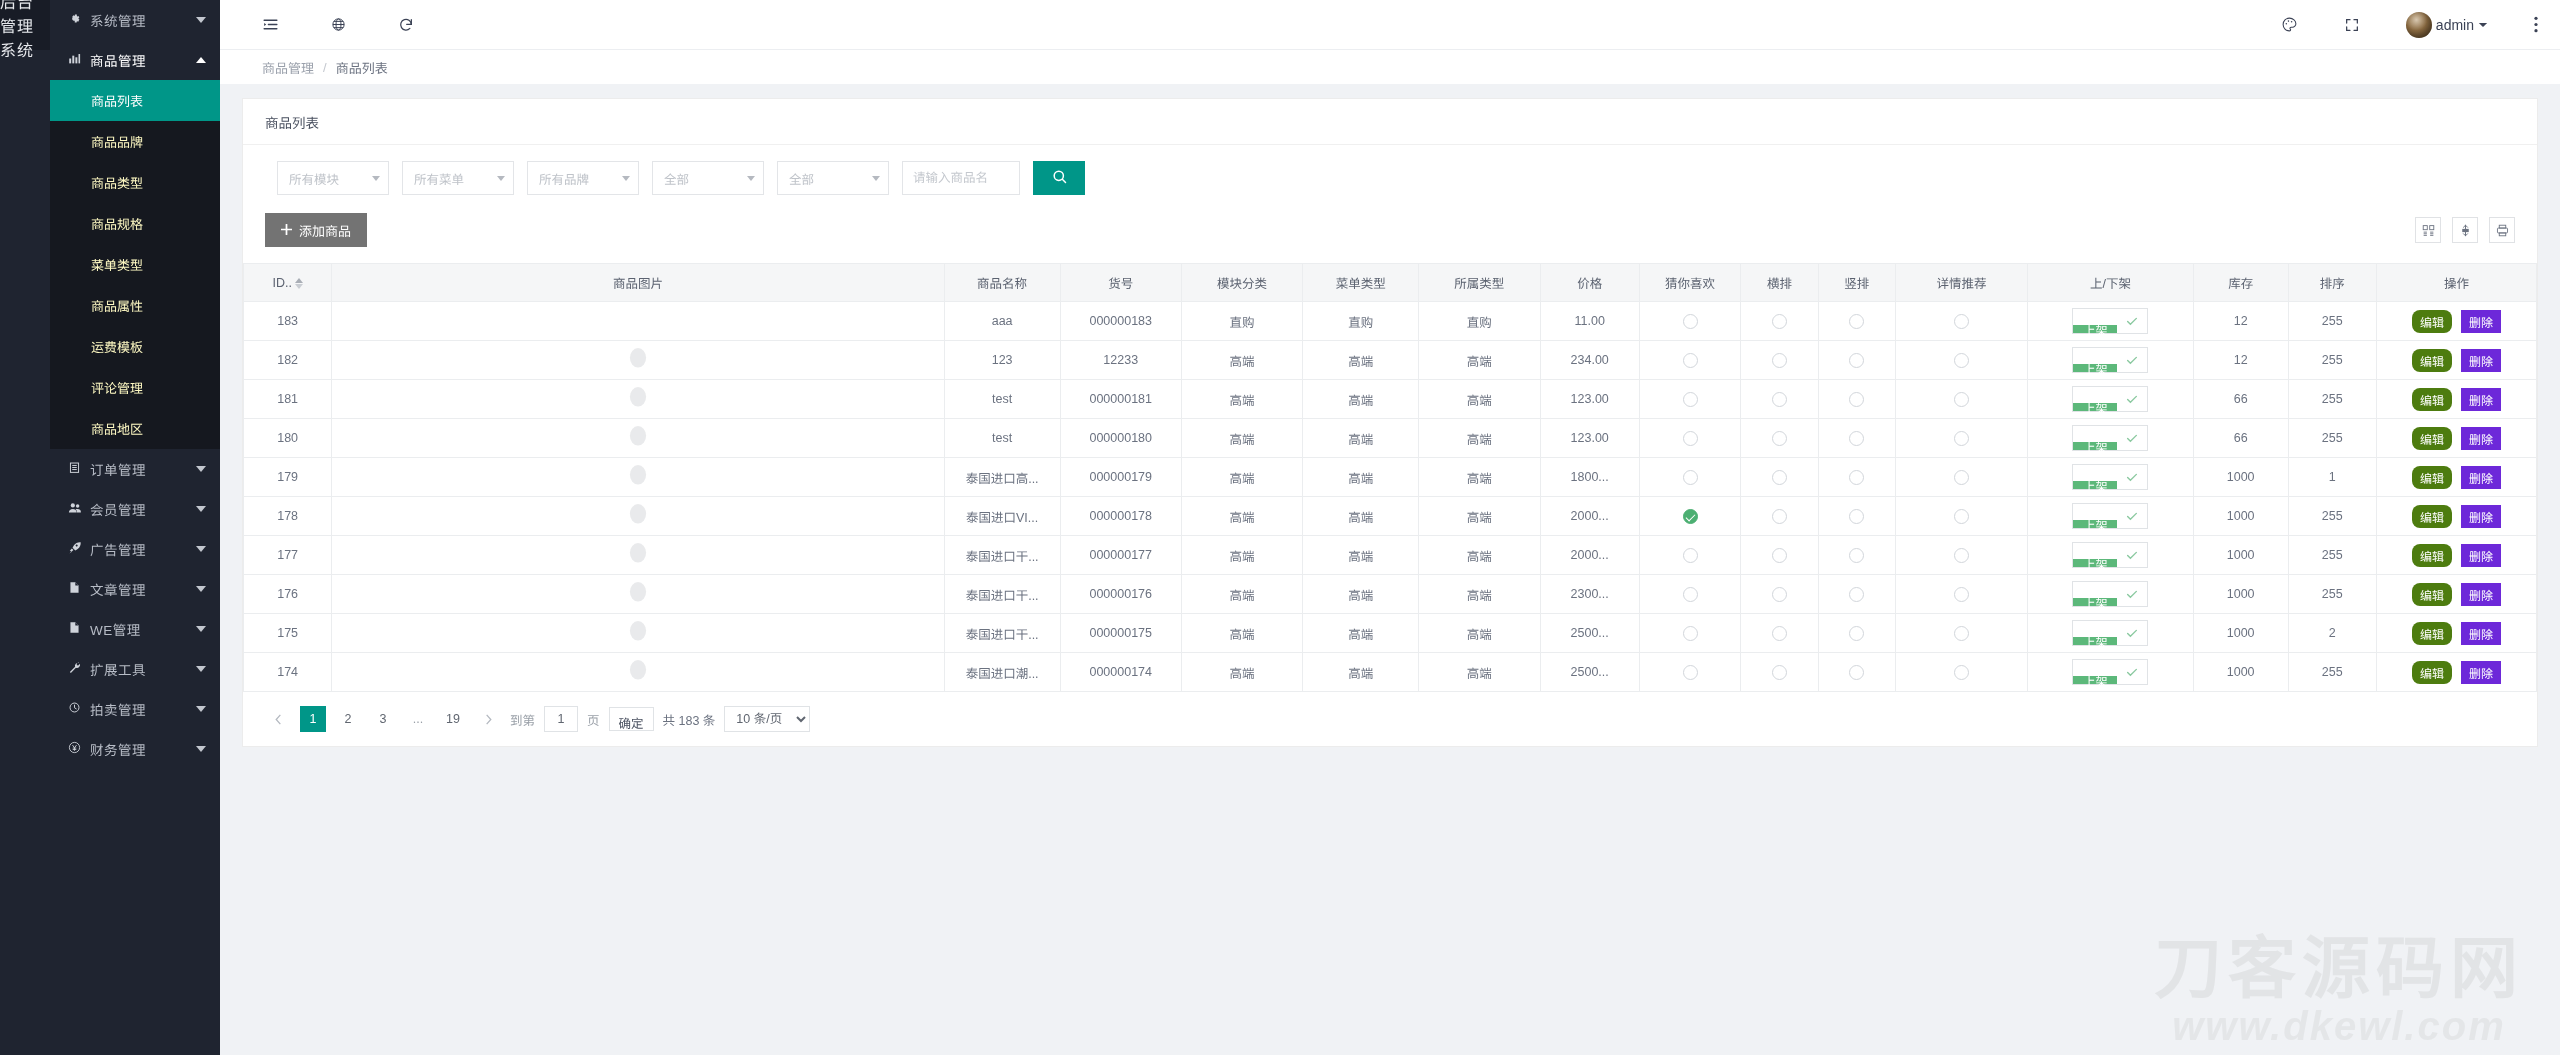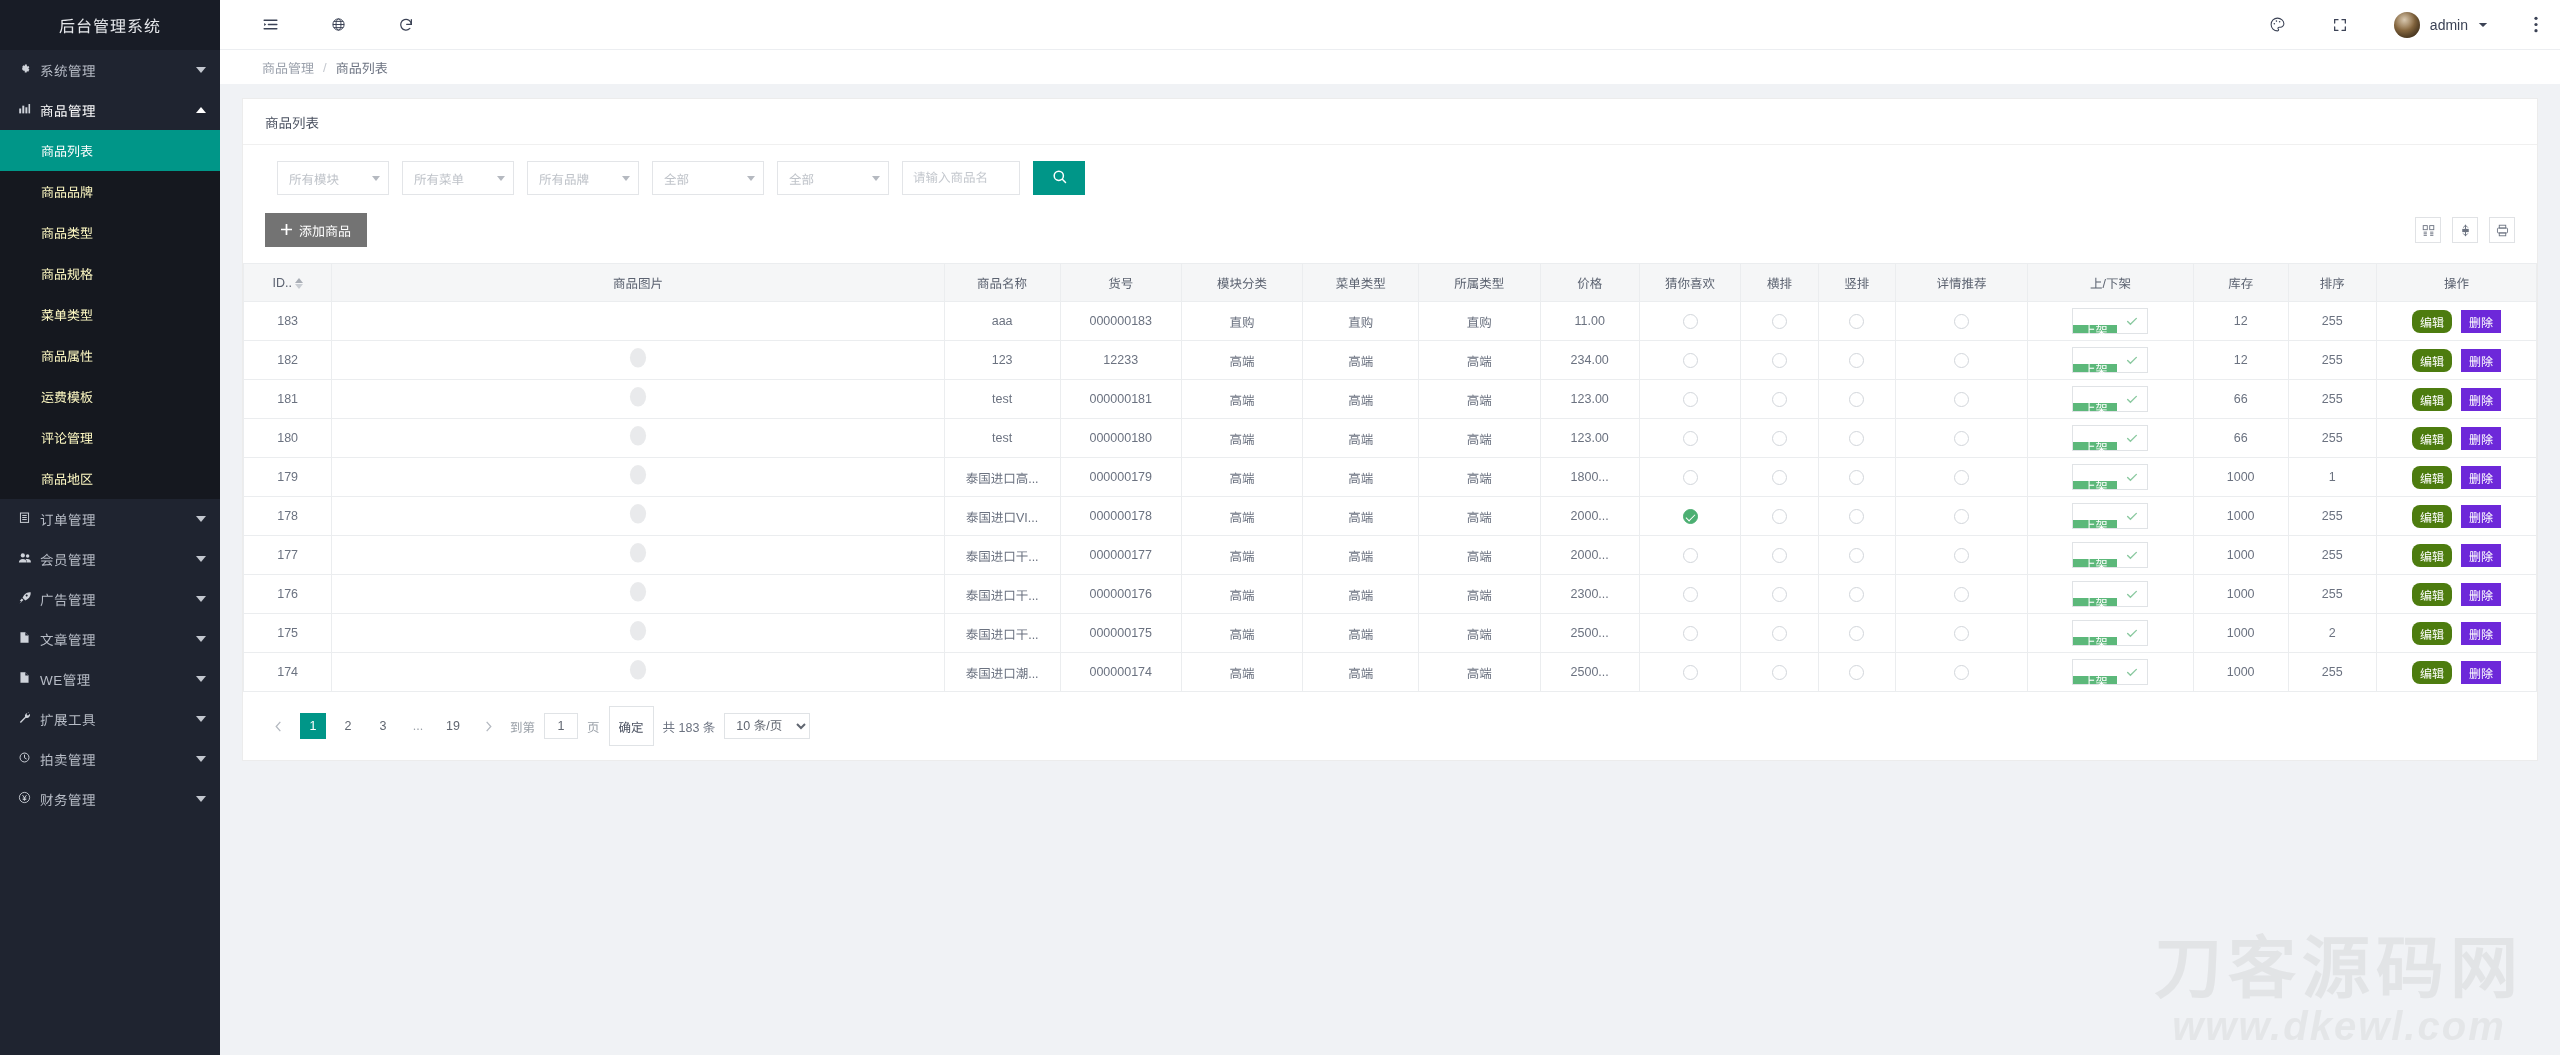--- a/index.html
+++ b/index.html
@@ -7,21 +7,21 @@
     width: 2560px; height: 1055px;
     font-family: "Liberation Sans", "DejaVu Sans", sans-serif;
     background: #f0f2f5; overflow: hidden;
   }
   .app { display: flex; width: 2560px; height: 1055px; position: relative; }
 
   
   .sidebar {
     width: 220px; flex: 0 0 220px; height: 1055px;
     background: #1f2430; color: #a8adb8;
-    display: flex; flex-direction: column; overflow: hidden;
+    display: flex; flex-direction: row; overflow: hidden;
   }
   .brand {
     height: 50px; flex: 0 0 50px; background: #181c26;
     display: flex; align-items: center; justify-content: center;
     color: #e6e8ec; font-size: 16px; letter-spacing: 1px;
   }
   .menu { flex: 1 1 auto; overflow: hidden; }
   .menu-group-head {
     height: 40px; display: flex; align-items: center;
     padding: 0 14px 0 18px; cursor: pointer; font-size: 13.5px;
@@ -49,21 +49,21 @@
   }
   .topbar .left { display: flex; align-items: center; gap: 52px; padding-left: 20px; }
   .ticon { color: #3b4255; cursor: pointer; display: flex; align-items: center; }
   .topbar .spacer { flex: 1 1 auto; }
   .topbar .right { display: flex; align-items: center; gap: 46px; }
   .avatar {
     width: 26px; height: 26px; border-radius: 50%;
     background: radial-gradient(circle at 40% 30%, #d8c8b0 0%, #8a6a41 45%, #4e3a21 100%);
     box-shadow: inset -3px -3px 6px rgba(0,0,0,.3);
   }
-  .user { display: flex; align-items: center; gap: 10px; cursor: pointer; }
+  .user { display: flex; align-items: center; gap: 4px; cursor: pointer; }
   .uname { font-size: 14px; color: #3b4255; }
 
   .breadcrumb {
     height: 34px; flex: 0 0 34px; background: #fff;
     display: flex; align-items: center; padding: 0 42px;
     font-size: 13px; color: #9aa0ab; gap: 9px;
   }
   .breadcrumb .sep { color: #c4c8cf; }
   .breadcrumb .cur { color: #6b7280; }
 
@@ -169,21 +169,21 @@
   }
   .pg.active { background: #009688; color: #fff; }
   .pg.arrow { color: #b4b9c0; }
   .pg.ell { cursor: default; color: #9aa0a8; }
   .jump-in {
     width: 34px; height: 26px; border: 1px solid #e0e3e6;
     text-align: center; font-size: 12.5px; color: #606670;
     font-family: inherit; outline: none; background: #fff;
   }
   .okbtn {
-    height: 40px; padding: 5px 9px; border: 1px solid #e0e3e6; background: #fff;
+    height: 24px; padding: 5px 9px; border: 1px solid #e0e3e6; background: #fff;
     font-size: 12.5px; color: #4a5160; font-family: inherit; cursor: pointer;
   }
   .sizesel {
     height: 26px; border: 1px solid #e0e3e6; background: #fff;
     font-size: 12.5px; color: #606670; font-family: inherit;
     padding: 0 4px 0 7px; cursor: pointer; min-width: 86px;
   }
   .label-mini { color: #9aa0a8; }
 
   .watermark {

